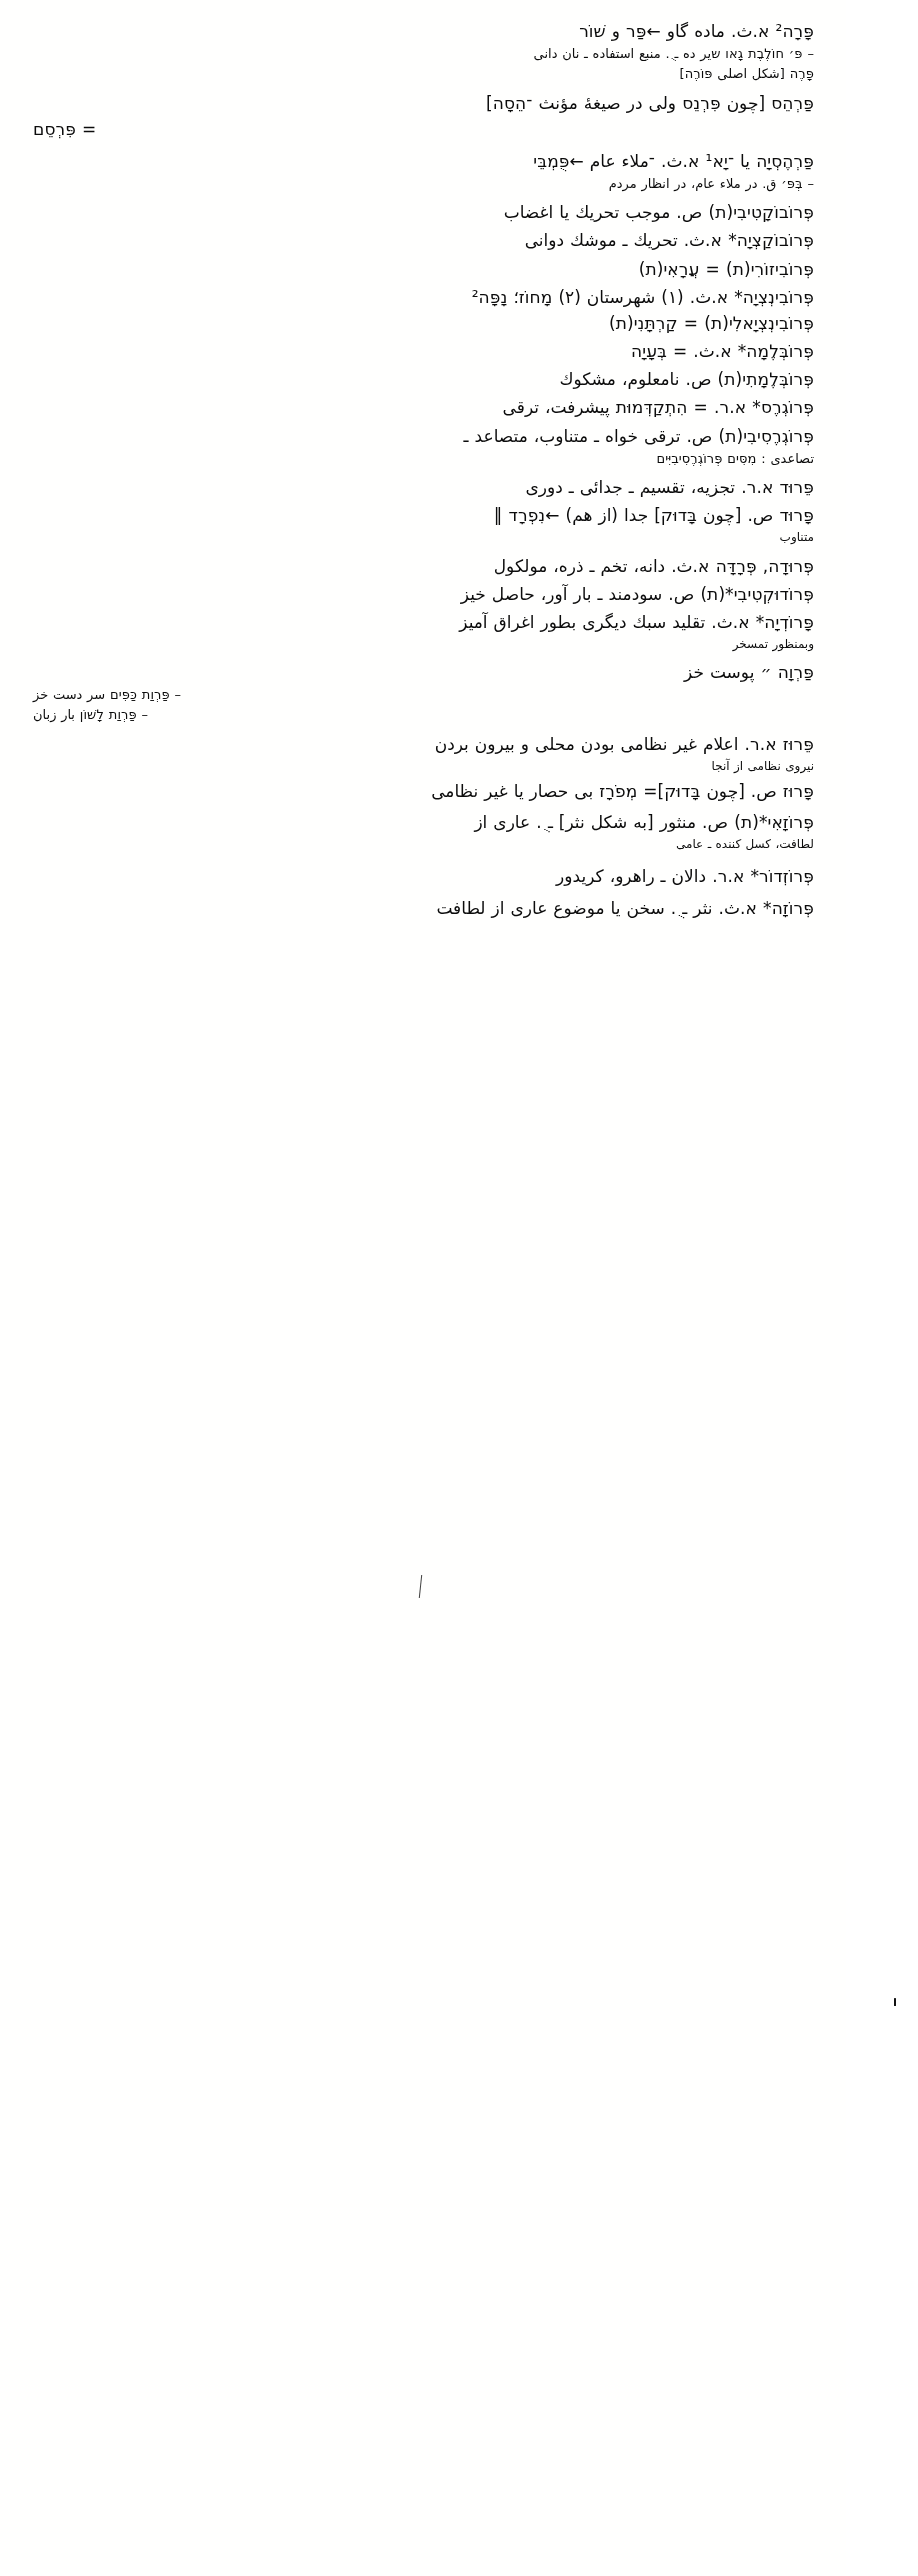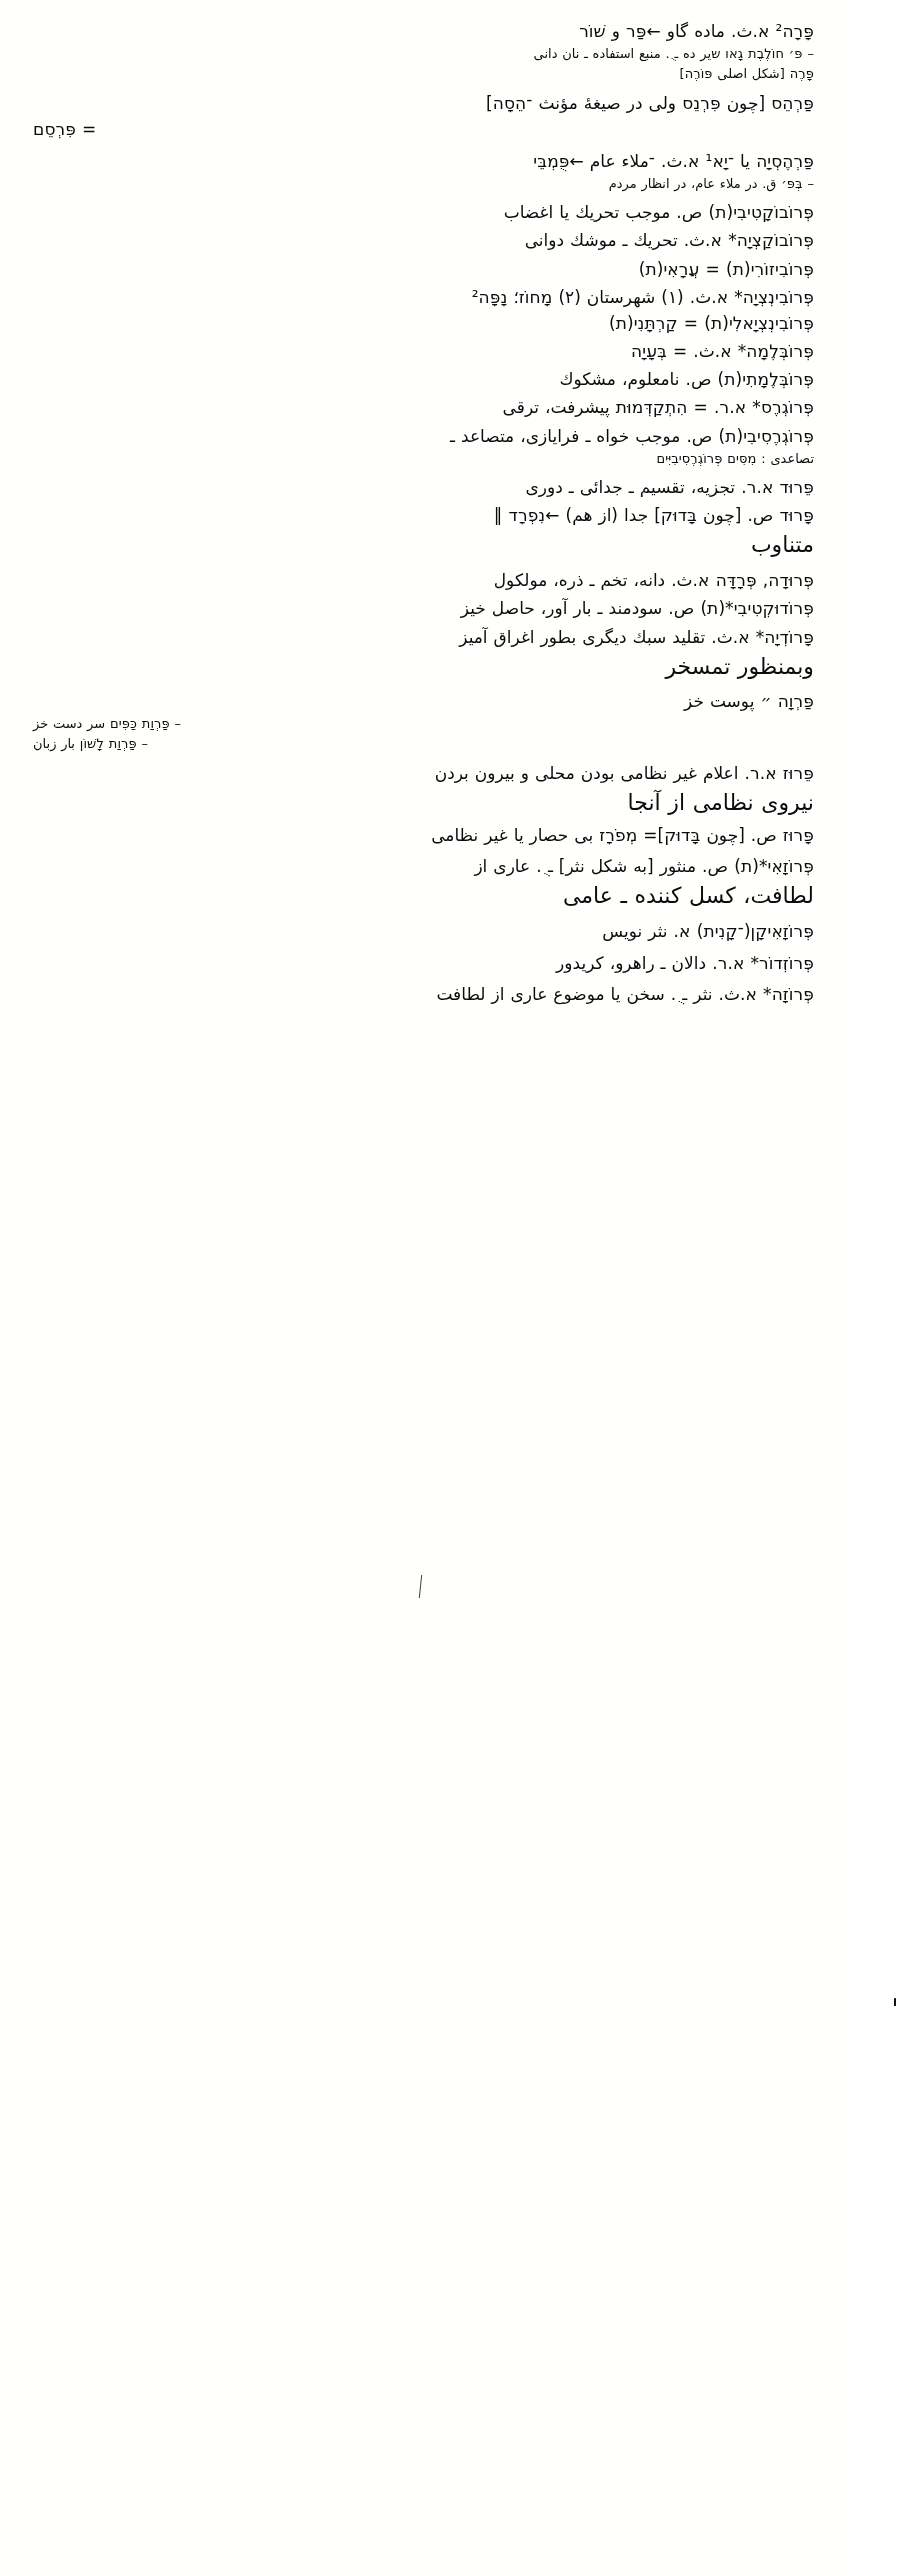--- a/index.html
+++ b/index.html
@@ -41,21 +41,21 @@
     letter-spacing: 0.1px;
     word-spacing: 0.6px;
     color: #0c0c0c;
     white-space: pre-wrap;
     margin: 0 0 1.1px 0;
   }
   .line.sub {
     font-size: 13px;
   }
   .line.cont {
-    font-size: 22px;
+    font-size: 12px;
     padding-right: 0;
   }
   .line.center {
     text-align: left;
   }
   .spacer-sm { height: 3.4px; }
   .tickmark {
     position: absolute;
     left: 894px;
     top: 1998px;
@@ -130,21 +130,21 @@
 
     <div class="entry">
       <div class="line">פְּרוֹבְּלֶמָתִי(ת) ص. نامعلوم، مشكوك</div>
     </div>
 
     <div class="entry">
       <div class="line">פְּרוֹגְרֶס* א.ר. = הִתְקַדְּמוּת پيشرفت، ترقى</div>
     </div>
 
     <div class="entry">
-      <div class="line">פְּרוֹגְרֶסִיבִי(ת) ص. موجب خواه ـ فرايازى، متصاعد ـ</div>
+      <div class="line">פְּרוֹגְרֶסִיבִי(ת) ص. ترقى خواه ـ متناوب، متصاعد ـ</div>
       <div class="line sub">تصاعدى : מִסִּים פְּרוֹגְרֶסִיבִיִּים</div>
     </div>
 
     <div class="spacer-sm"></div>
 
     <div class="entry">
       <div class="line">פֵּרוּד א.ר. تجزيه، تقسيم ـ جدائى ـ دورى</div>
     </div>
 
     <div class="entry">
@@ -189,23 +189,20 @@
 
     <div class="spacer-sm"></div>
 
     <div class="entry">
       <div class="line">פְּרוֹזָאִי*(ת) ص. منثور [به شكل نثر] ـ ֻ. عارى از</div>
       <div class="line cont">لطافت، كسل كننده ـ عامى</div>
     </div>
 
     <div class="spacer-sm"></div>
 
-    <div class="entry">
-      <div class="line">פְּרוֹזָאִיקָן(־קָנִית) א. نثر نويس</div>
-    </div>
 
     <div class="spacer-sm"></div>
 
     <div class="entry">
       <div class="line">פְּרוֹזְדוֹר* א.ר. دالان ـ راهرو، كريدور</div>
     </div>
 
     <div class="spacer-sm"></div>
 
     <div class="entry">

